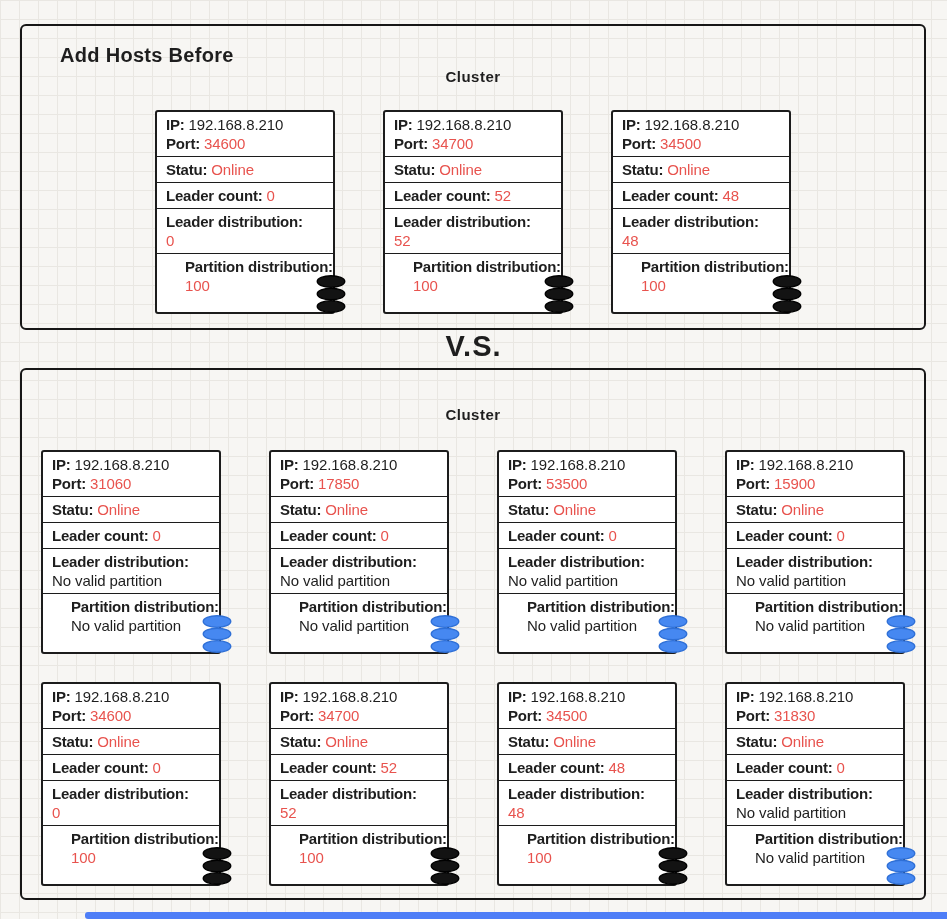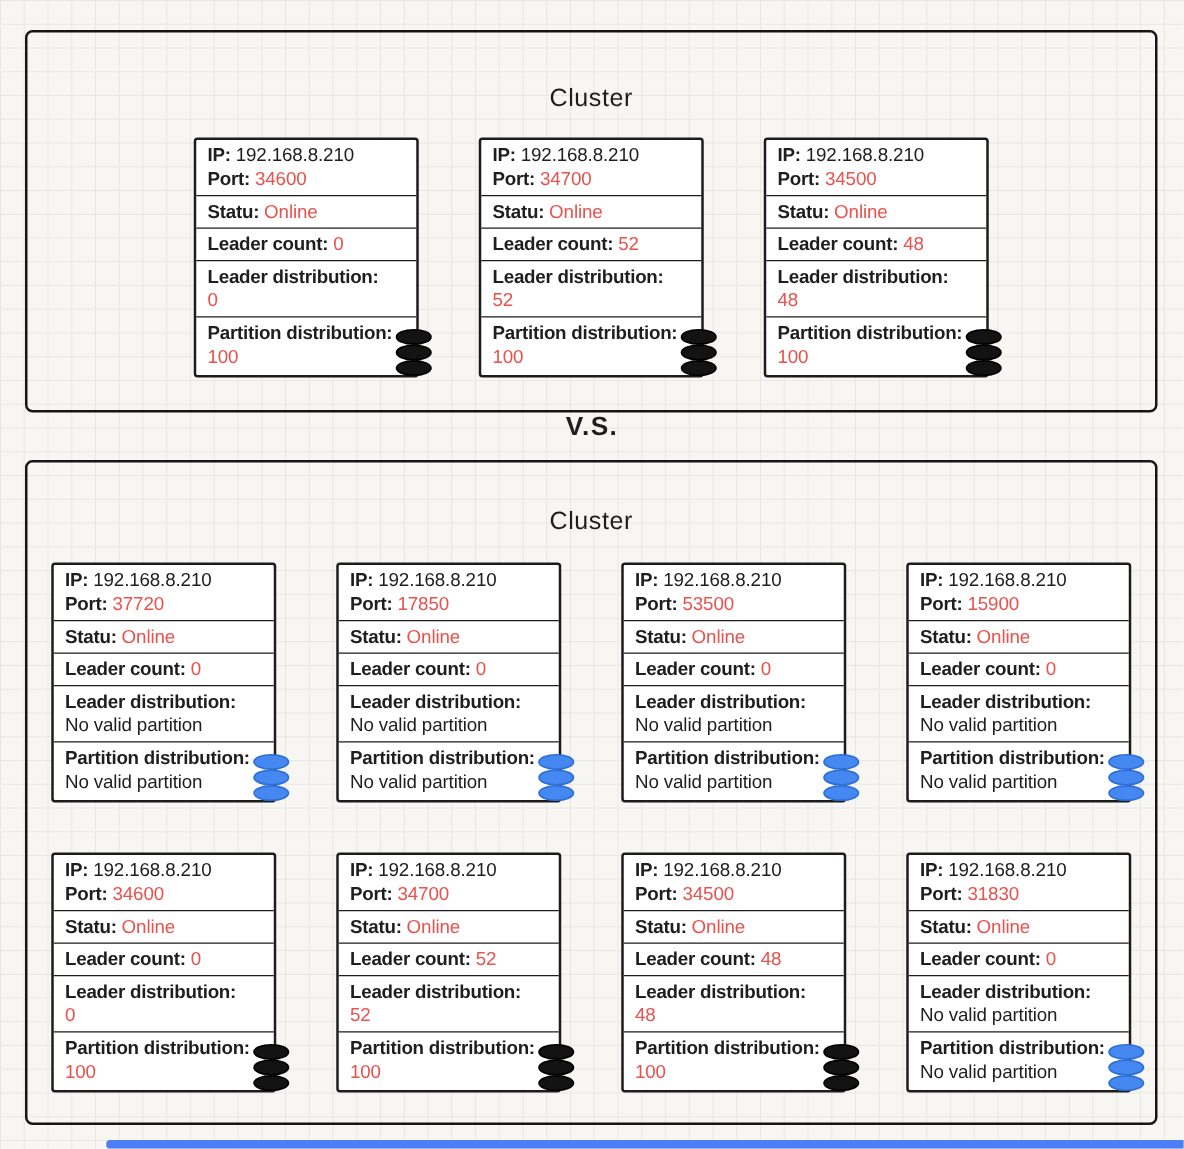--- a/index.html
+++ b/index.html
@@ -30,42 +30,42 @@
   .panel-before{top:24px;height:306px;}
   .panel-after{top:368px;height:532px;}
   .panel-title{
     position:absolute;left:38px;top:18px;
     font-size:20px;font-weight:600;letter-spacing:.3px;
   }
   .panel-after .panel-title{top:20px;}
   .title-red{color:var(--accent);}
   .cluster-label{
     position:absolute;left:0;right:0;top:42px;text-align:center;
-    font-size:20px;font-weight:400;letter-spacing:.5px;
+    font-size:15px;font-weight:700;letter-spacing:.5px;
   }
   .panel-after .cluster-label{top:36px;}
   .cards-row{
     position:absolute;left:0;right:0;
     display:flex;justify-content:center;gap:48px;
   }
   .before-row{top:84px;}
   .after-row-0{top:80px;}
   .after-row-1{top:312px;}
   .vs{
     position:absolute;top:330px;left:0;width:947px;text-align:center;
-    font-size:21px;font-weight:700;letter-spacing:1px;
+    font-size:29px;font-weight:700;letter-spacing:1px;
   }
   
   .host-card{
     width:180px;background:#ffffff;
     border:2px solid #1c1c1c;border-radius:3px;
     position:relative;font-size:15px;line-height:19px;
   }
   .sec{border-bottom:1.6px solid #1c1c1c;padding:3px 8px 3px 9px;}
-  .sec.last{border-bottom:none;padding-bottom:5px;}
+  .sec.last{border-bottom:none;padding-bottom:17px;margin-left:19px;}
   .row{white-space:nowrap;}
   .lbl{font-weight:700;margin-right:4px;letter-spacing:-0.2px;}
   .val{letter-spacing:-0.1px;}
   .v-red{color:var(--accent);}
   .v-plain{color:var(--ink);}
   .db-icon{
     position:absolute;right:-14px;bottom:-2px;width:32px;height:40px;
   }
   .db-icon svg{display:block;}
   .db-black ellipse{fill:var(--db-black);stroke:#000;stroke-width:1.5;}
@@ -74,20 +74,23 @@
     position:absolute;bottom:0;left:85px;width:862px;height:7px;
     background:var(--bottom-bar);border-radius:3px 0 0 3px;
   }
 </style>
 </head>
 <body>
 
 <div class="stage">
 
   <section class="panel panel-before">
+    <div class="panel-title">
+      <span>Add Hosts Before</span>
+    </div>
     <div class="cluster-label">Cluster</div>
     <div class="cards-row before-row">
         <article class="host-card">
     <div class="sec">
       <div class="row">
         <span class="lbl">IP:</span><span class="val v-plain">192.168.8.210</span>
       </div>
       <div class="row">
         <span class="lbl">Port:</span><span class="val v-red">34600</span>
       </div>
@@ -219,21 +222,21 @@
 
   <section class="panel panel-after">
     <div class="cluster-label">Cluster</div>
     <div class="cards-row after-row-0">
         <article class="host-card">
     <div class="sec">
       <div class="row">
         <span class="lbl">IP:</span><span class="val v-plain">192.168.8.210</span>
       </div>
       <div class="row">
-        <span class="lbl">Port:</span><span class="val v-red">37720</span>
+        <span class="lbl">Port:</span><span class="val v-red">31060</span>
       </div>
     </div>
     <div class="sec">
       <div class="row">
         <span class="lbl">Statu:</span><span class="val v-red">Online</span>
       </div>
     </div>
     <div class="sec">
       <div class="row">
         <span class="lbl">Leader count:</span><span class="val v-red">0</span>

